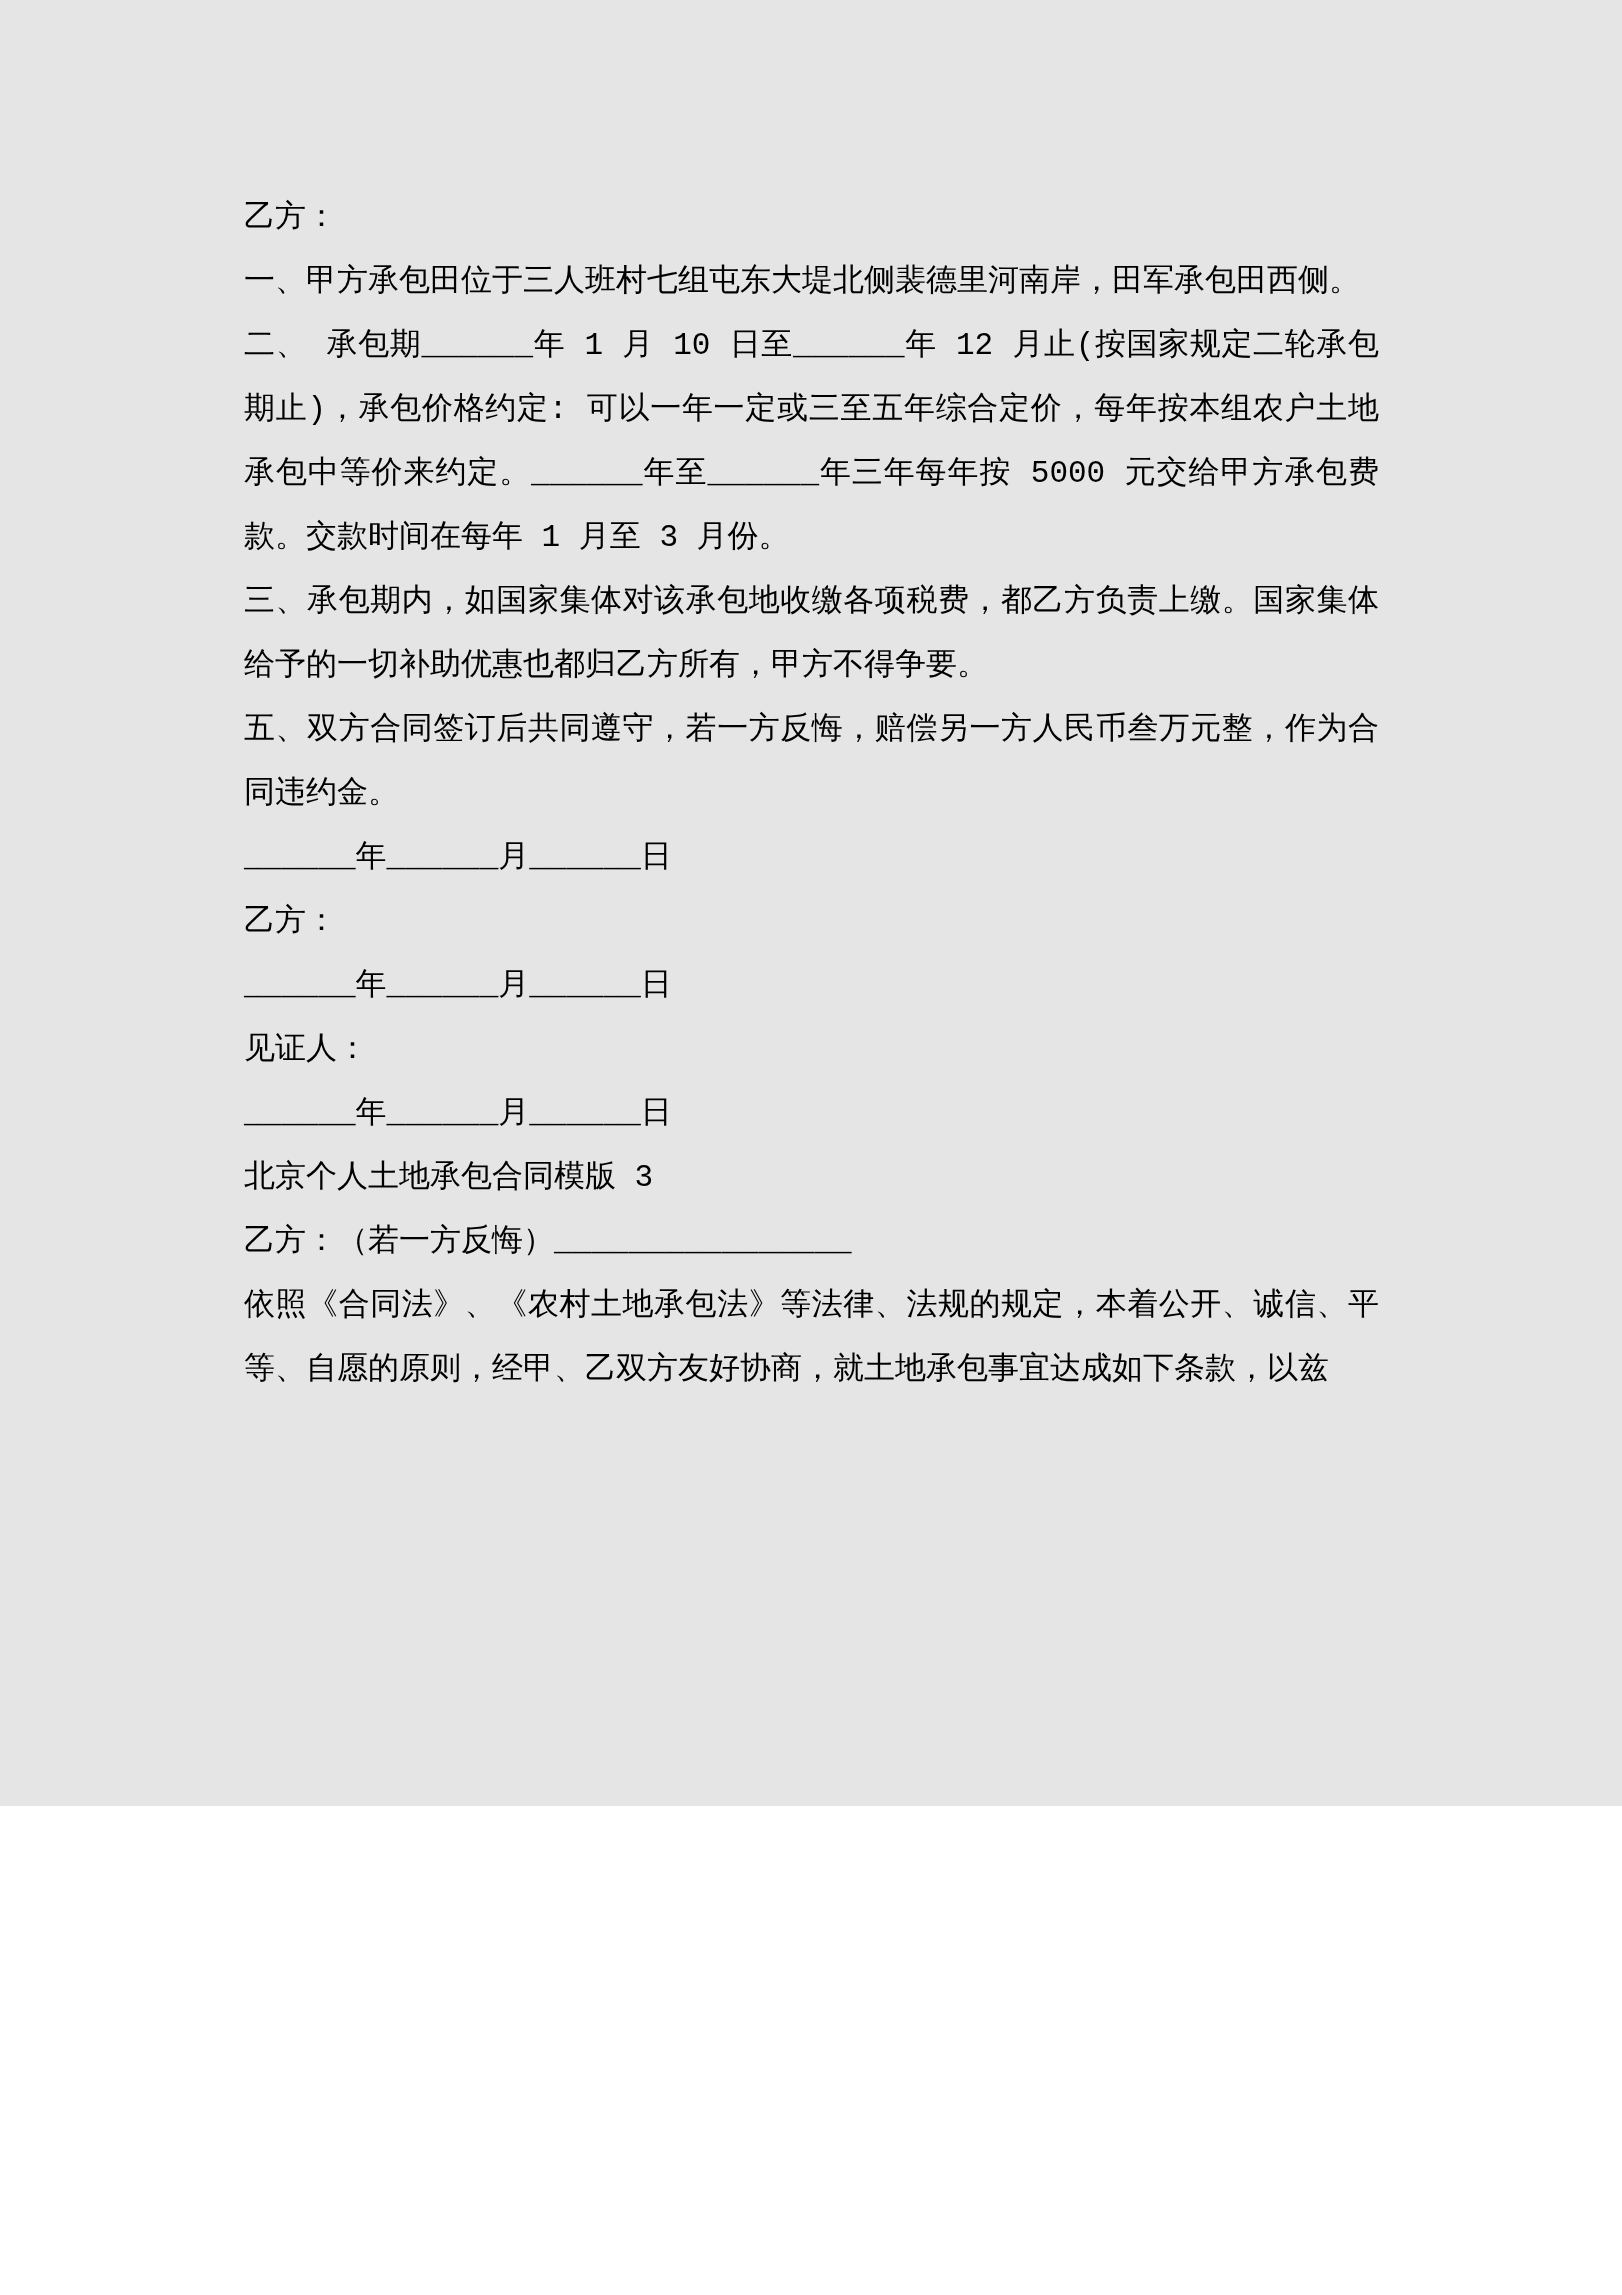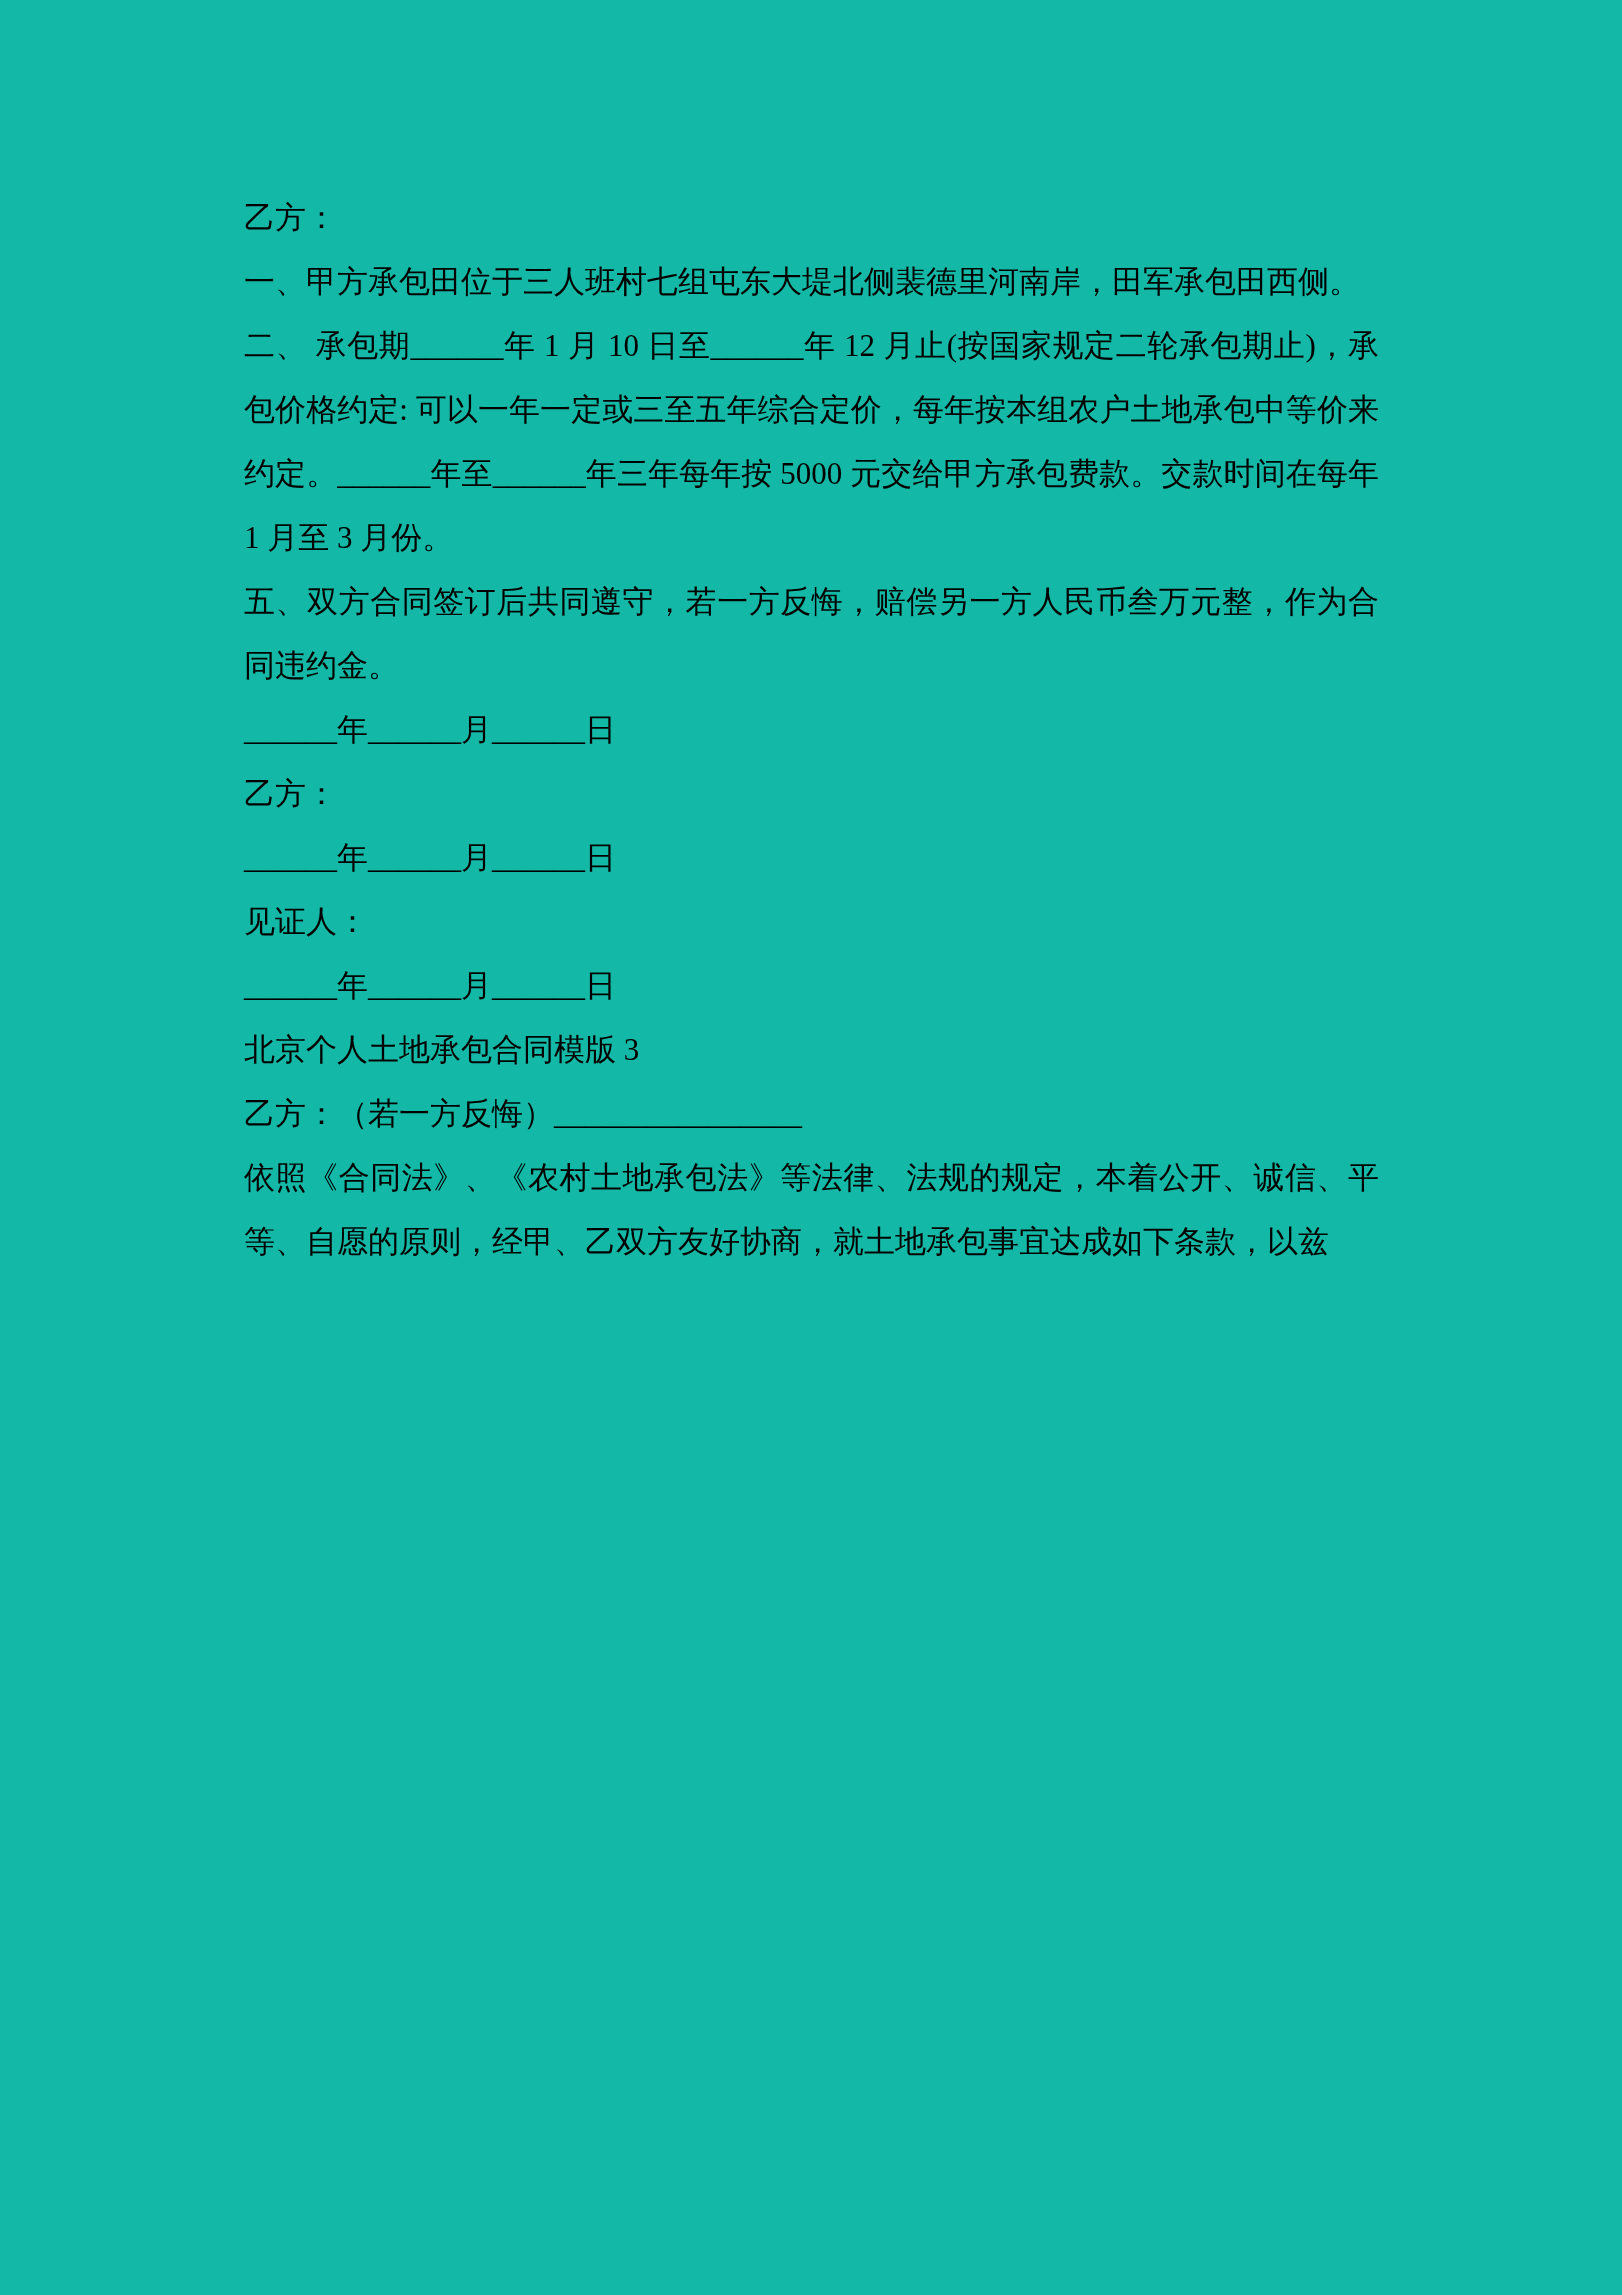--- a/index.html
+++ b/index.html
@@ -3,24 +3,24 @@
 <meta charset="utf-8">
 <style>
   html, body {
     margin: 0;
     padding: 0;
     background: #ffffff;
   }
   .page {
     position: relative;
     width: 1623px;
-    height: 2295px;
-    background: #14b8a6;
+    height: 1806px;
+    background: #e5e5e5;
     overflow: hidden;
-    font-family: Liberation Serif, serif;
+    font-family: Liberation Mono, monospace;
     color: #000000;
   }
   .content {
     position: absolute;
     top: 186px;
     left: 244px;
     width: 1135px;
   }
   .content p {
     margin: 0;
@@ -33,20 +33,21 @@
   }
 </style>
 </head>
 <body>
 
 <div class="page">
   <div class="content">
     <p>乙方：</p>
     <p>一、甲方承包田位于三人班村七组屯东大堤北侧裴德里河南岸，田军承包田西侧。</p>
     <p>二、 承包期______年 1 月 10 日至______年 12 月止(按国家规定二轮承包期止)，承包价格约定: 可以一年一定或三至五年综合定价，每年按本组农户土地承包中等价来约定。______年至______年三年每年按 5000 元交给甲方承包费款。交款时间在每年 1 月至 3 月份。</p>
+    <p>三、承包期内，如国家集体对该承包地收缴各项税费，都乙方负责上缴。国家集体给予的一切补助优惠也都归乙方所有，甲方不得争要。</p>
     <p>五、双方合同签订后共同遵守，若一方反悔，赔偿另一方人民币叁万元整，作为合同违约金。</p>
     <p>______年______月______日</p>
     <p>乙方：</p>
     <p>______年______月______日</p>
     <p>见证人：</p>
     <p>______年______月______日</p>
     <p>北京个人土地承包合同模版 3</p>
     <p>乙方：（若一方反悔）________________</p>
     <p>依照《合同法》、《农村土地承包法》等法律、法规的规定，本着公开、诚信、平等、自愿的原则，经甲、乙双方友好协商，就土地承包事宜达成如下条款，以兹</p>
   </div>

